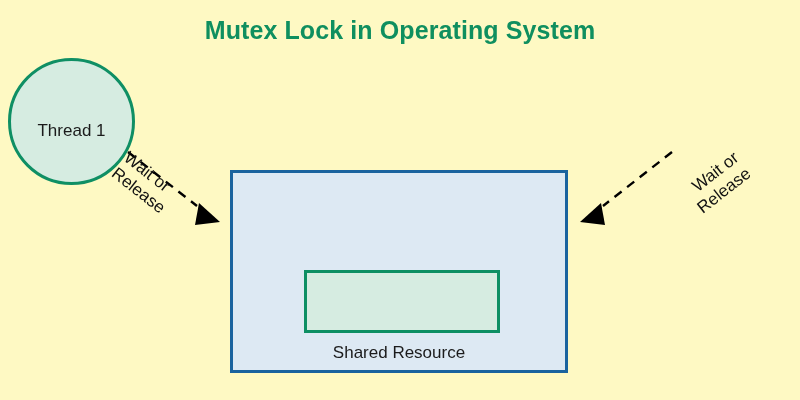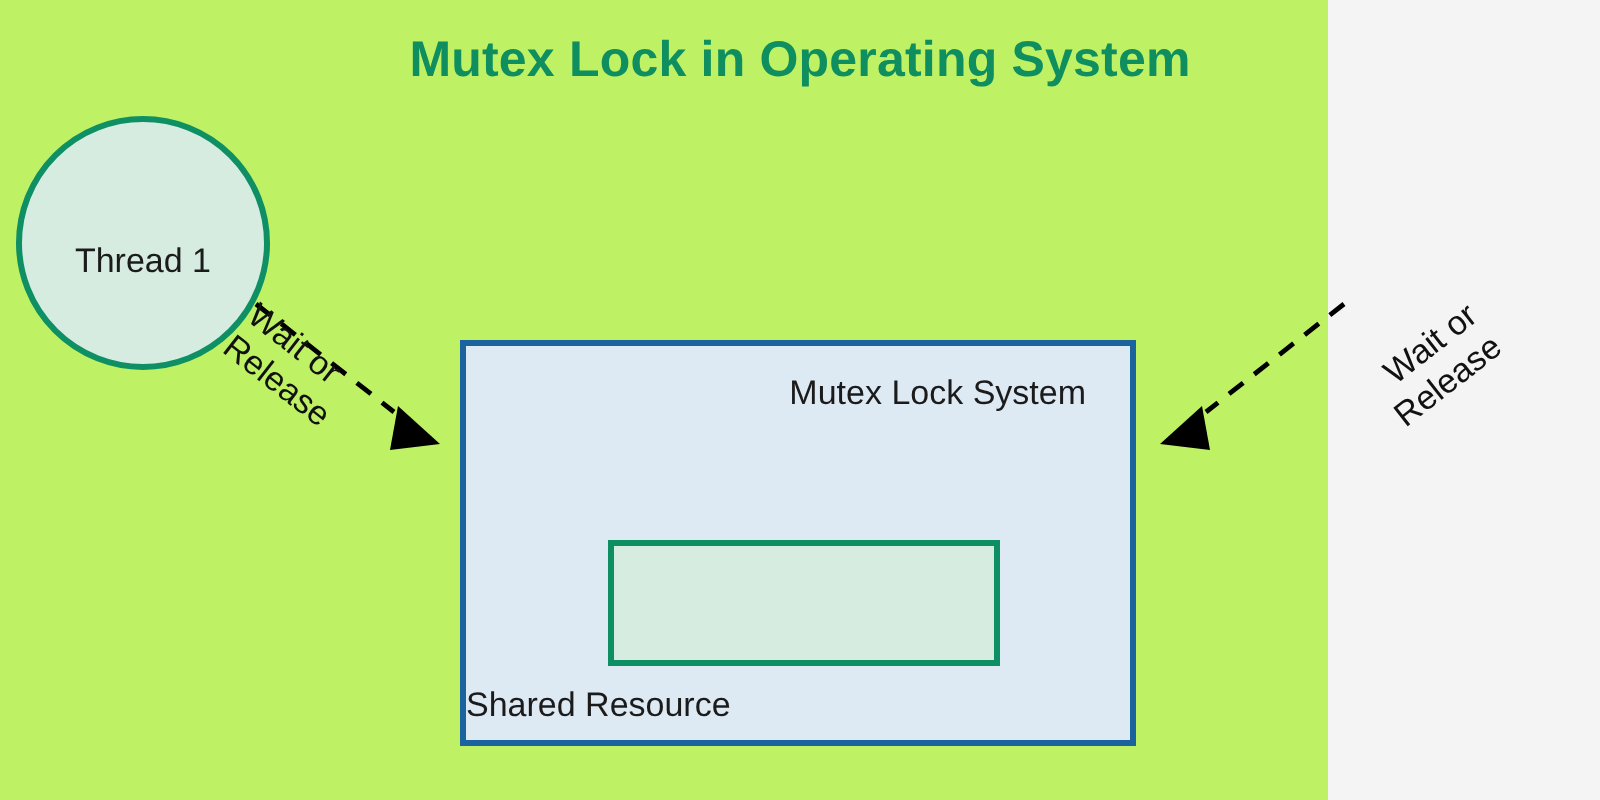--- a/index.html
+++ b/index.html
@@ -9,23 +9,23 @@
   }
   body {
     width: 800px;
     height: 400px;
     background: #f4f4f4;
     font-family: "Liberation Sans", sans-serif;
     overflow: hidden;
   }
   #canvas {
     position: relative;
-    width: 664px;
+    width: 800px;
     height: 400px;
-    background: #bef264;
+    background: #fef9c3;
   }
 
   
   .title {
     position: absolute;
     left: 0;
     top: 16px;
     width: 800px;
     text-align: center;
     font-size: 25px;
@@ -86,21 +86,21 @@
     height: 63px;
     background: #d6ece1;
     border: 3px solid #0d8f63;
     box-sizing: border-box;
   }
   #shared-resource-label {
     position: absolute;
     left: 0;
     top: 170px;
     width: 332px;
-    text-align: left;
+    text-align: center;
     font-size: 17px;
     color: #1b1b1b;
     white-space: nowrap;
   }
 
   
   #connectors {
     position: absolute;
     left: 0;
     top: 0;
@@ -138,21 +138,20 @@
 <div id="canvas">
 
   <div class="title">Mutex Lock in Operating System</div>
 
   <div class="thread-circle" id="thread-1">
     <span class="thread-label">Thread 1</span>
   </div>
 
 
   <div id="mutex-box">
-    <div id="mutex-box-title">Mutex Lock System</div>
 
     <div id="shared-resource-rect"></div>
 
     <div id="shared-resource-label">Shared Resource</div>
   </div>
 
   <svg id="connectors" viewBox="0 0 800 400">
 
     <g>
       <line x1="128" y1="152" x2="197" y2="206" stroke="#000000" stroke-width="2.4" stroke-dasharray="9,7" stroke-linecap="butt"></line>

